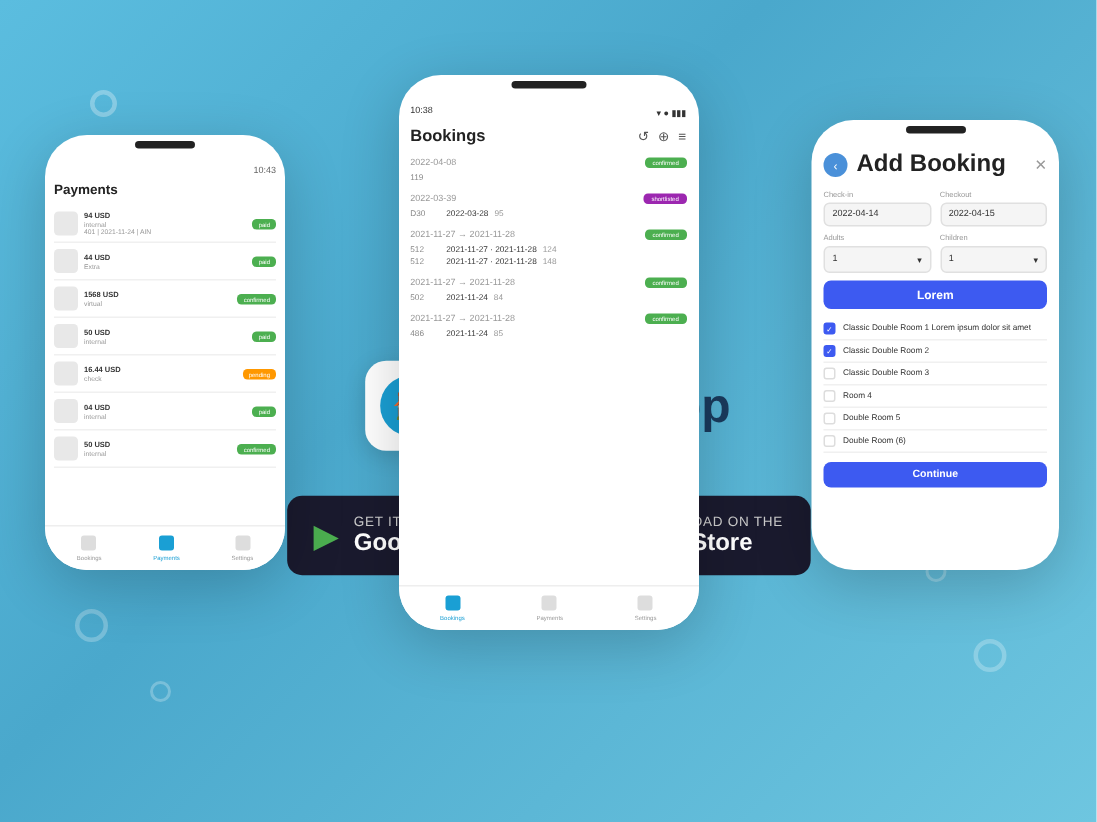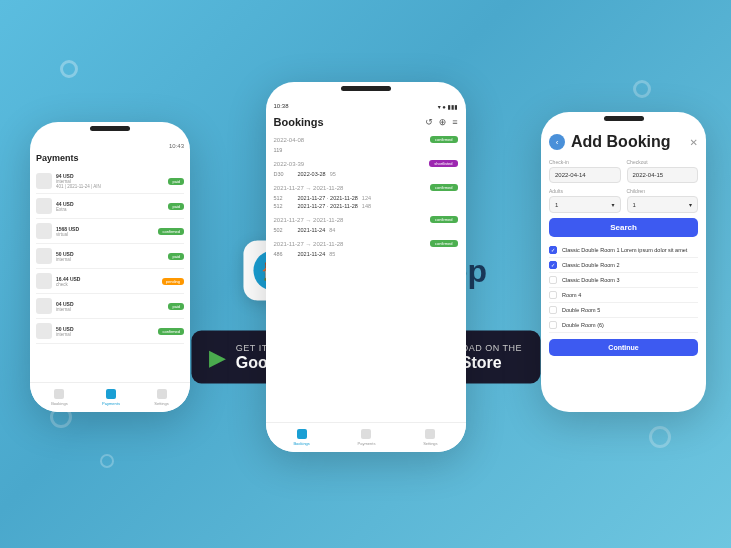--- a/index.html
+++ b/index.html
@@ -131,21 +131,20 @@
       line-height: 1.2;
     }
 
     
     .phone {
       position: absolute;
       background: white;
       border-radius: 28px;
       box-shadow: 0 10px 40px rgba(0,0,0,0.2);
       overflow: hidden;
-      margin-top: 32px;
     }
 
     
     .phone-left {
       width: 160px;
       height: 290px;
       left: 30px;
       top: 90px;
       z-index: 3;
     }
@@ -717,21 +716,21 @@
       </div>
       <div class="form-group">
         <div class="form-label">Children</div>
         <div class="form-select">
           <span>1</span>
           <span>▾</span>
         </div>
       </div>
     </div>
 
-    <div class="search-btn">Search</div>
+    <div class="search-btn">Lorem</div>
 
     <div class="room-item">
       <div class="room-check">✓</div>
       <span>Classic Double Room 1 Lorem ipsum dolor sit amet</span>
     </div>
     <div class="room-item">
       <div class="room-check">✓</div>
       <span>Classic Double Room 2</span>
     </div>
     <div class="room-item">

